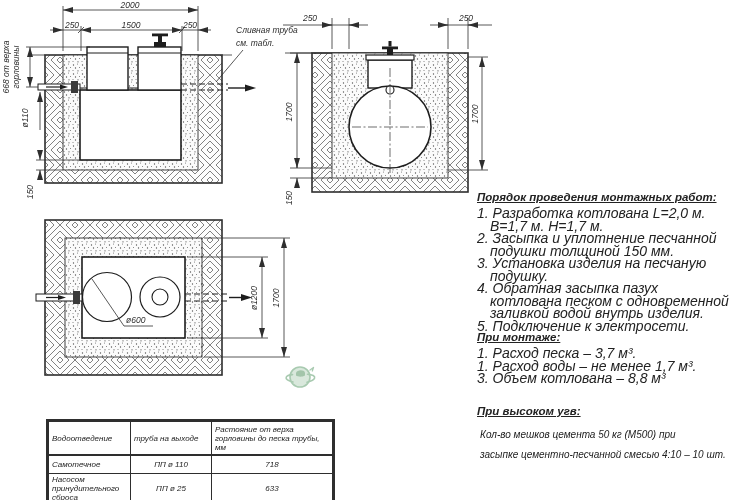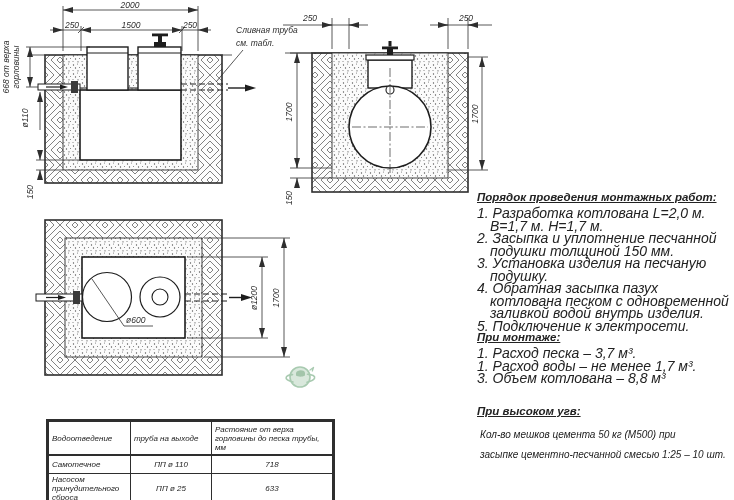--- a/index.html
+++ b/index.html
@@ -233,21 +233,21 @@
 <div class="txtcol" style="top:331px;">
   <p class="sec-title">При монтаже:</p>
   <p class="sec-item">1. Расход песка – 3,7 м³.</p>
   <p class="sec-item">1. Расход воды – не менее 1,7 м³.</p>
   <p class="sec-item">3. Объем котлована – 8,8 м³</p>
 </div>
 
 <div class="txtcol" style="top:405px;">
   <p class="sec-title">При высоком угв:</p>
   <p class="sec-line" style="margin-top:9px;">Кол-во мешков цемента 50 кг (М500) при</p>
-  <p class="sec-line">засыпке цементно-песчанной смесью 1:25 – 10 шт.</p>
+  <p class="sec-line">засыпке цементно-песчанной смесью 4:10 – 10 шт.</p>
 </div>
 
 <table id="spec-table">
   <tbody>
         <tr class="hrow">
     <th class="c1">Водоотведение</th>
     <th class="c2">труба на выходе</th>
     <th class="c3">Растояние от верха горловины до песка трубы, мм</th>
   </tr>
   <tr class="r1">

